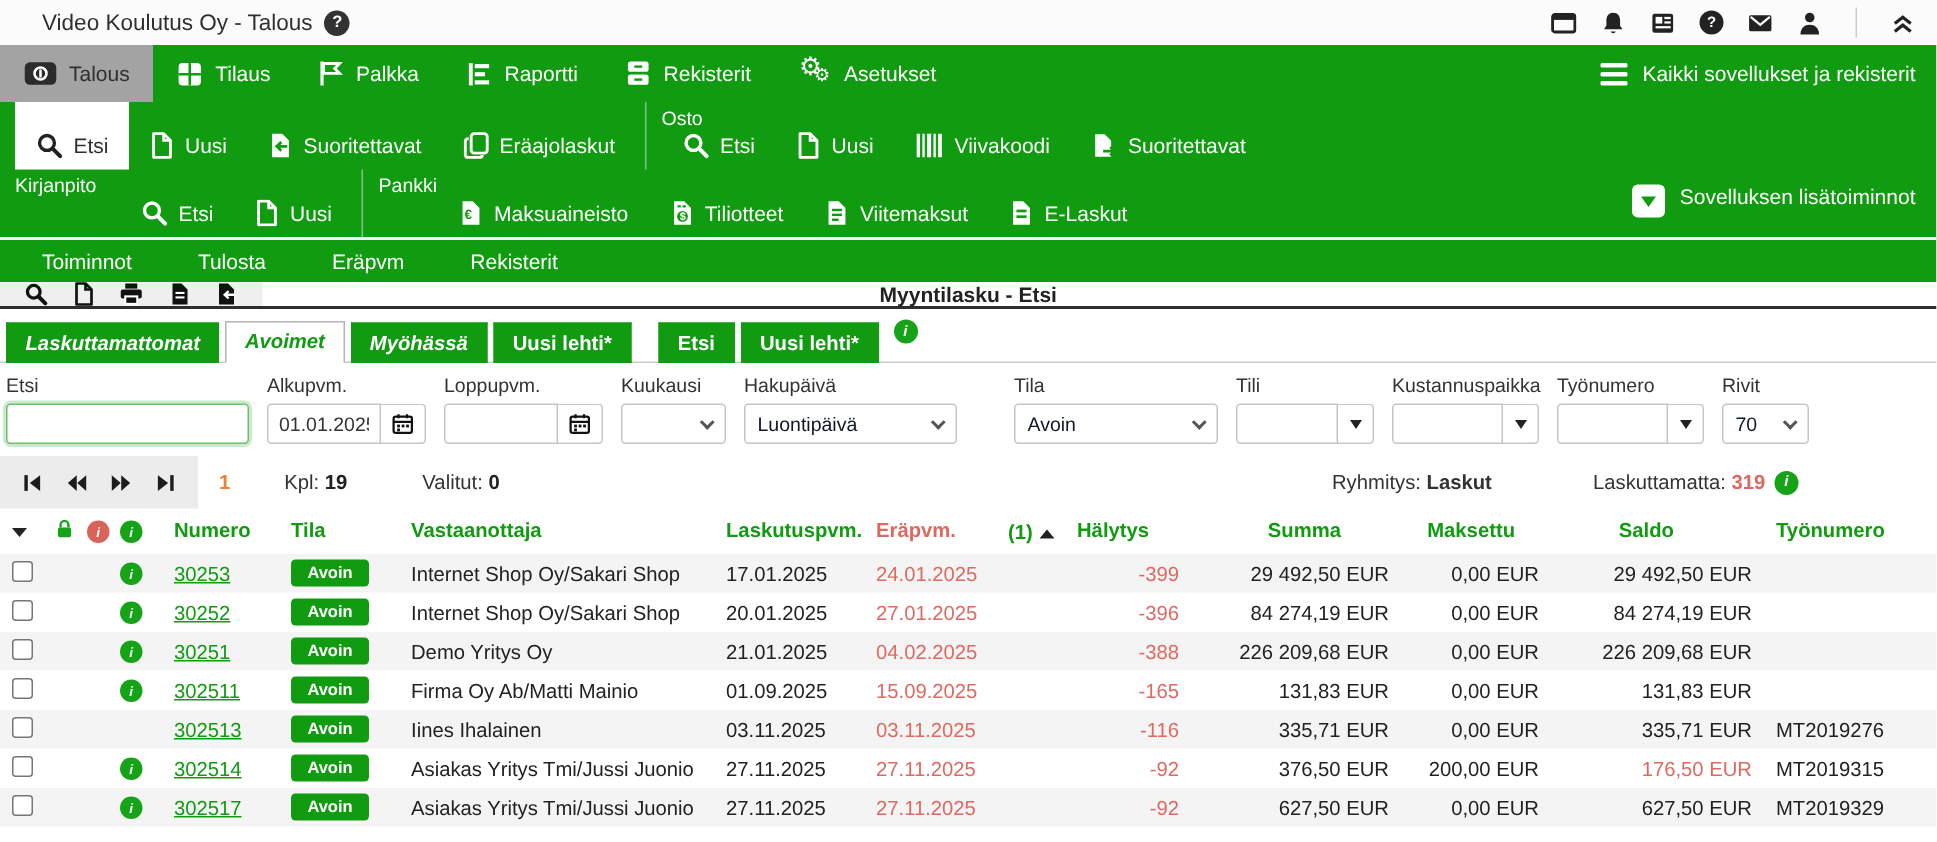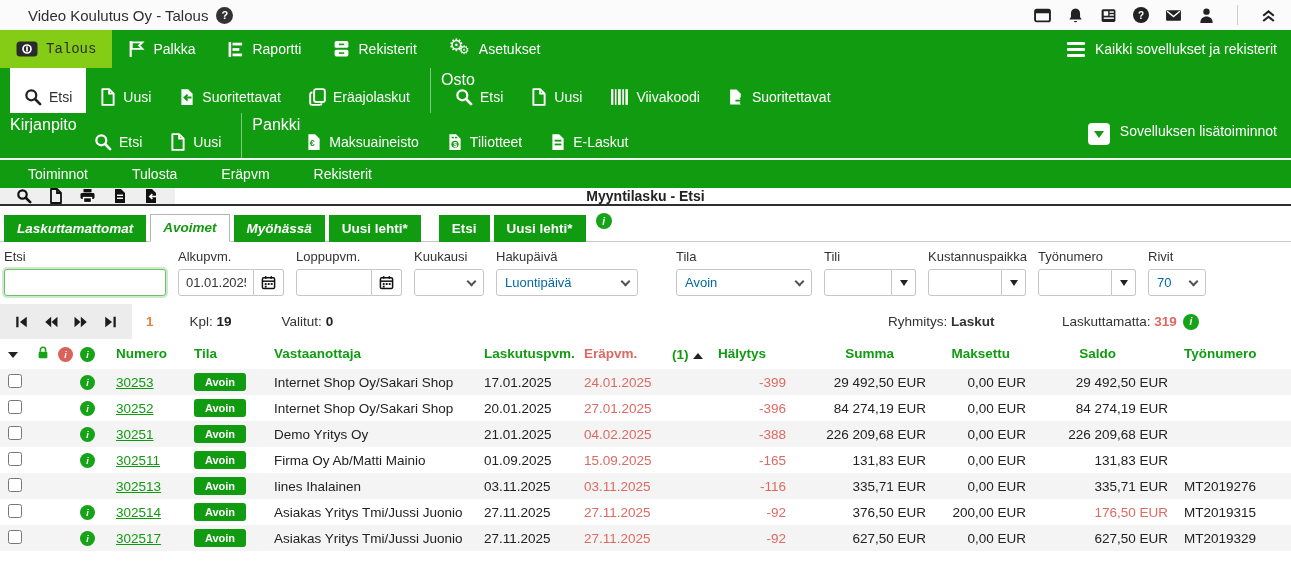--- a/index.html
+++ b/index.html
@@ -29,31 +29,31 @@
   .tb-divider{width:1px;height:20px;background:#ccc;margin:0 6px;}
   .circle-dark{width:16px;height:16px;border-radius:50%;background:#222;color:#fff;display:inline-flex;
     align-items:center;justify-content:center;font-size:10px;font-weight:bold;}
   .circle-dark::after{content:"?";}
 
   
   .nav{background:var(--green);color:#fff;}
   .nav-row1{height:38px;display:flex;align-items:stretch;}
   .brand{color:#0b0b0b;font-weight:bold;font-size:21px;letter-spacing:-0.5px;padding:3px 16px 0 6px;cursor:pointer;}
   .app-tab{display:flex;align-items:center;gap:8px;padding:0 16px;font-size:14px;cursor:pointer;white-space:nowrap;}
-  .app-tab.active{background:#84cc16;color:#2f2f2f;font-family:Liberation Mono, monospace;}
+  .app-tab.active{background:#a3a3a3;color:#2f2f2f;}
   .nav-spacer{flex:1;}
   .all-apps{display:flex;align-items:center;gap:10px;padding:0 14px;font-size:14px;cursor:pointer;}
   .hamburger{display:inline-flex;flex-direction:column;gap:3px;}
   .hamburger i{display:block;width:18px;height:3px;background:#fff;border-radius:1px;}
 
   .nav-row2{height:45px;display:flex;}
   .nav-row3{height:47px;display:flex;border-bottom:2px solid #f2f2f2;}
   .group{position:relative;display:flex;align-items:center;padding:12px 6px 0 10px;}
   .group + .group{border-left:1px solid rgba(255,255,255,.45);}
-  .group-label{position:absolute;top:3px;left:10px;font-size:16px;}
+  .group-label{position:absolute;top:3px;left:10px;font-size:13px;}
   .nav-item{display:flex;align-items:center;gap:7px;padding:4px 14px;font-size:14px;cursor:pointer;white-space:nowrap;}
   .nav-item.active-white{background:#fff;color:#2f2f2f;height:45px;margin-top:-12px;padding-top:16px;}
   .extra-actions{margin-left:auto;display:flex;align-items:flex-start;gap:10px;padding:10px 14px 0 0;font-size:14px;cursor:pointer;}
   .sq-dd{width:22px;height:22px;background:#fff;border-radius:4px;display:inline-flex;align-items:center;justify-content:center;}
   .sq-dd i{width:0;height:0;border-left:5px solid transparent;border-right:5px solid transparent;border-top:7px solid var(--green);display:block;}
 
   
   .menubar{height:28px;background:var(--green);display:flex;align-items:center;gap:44px;padding-left:28px;color:#fff;font-size:14px;}
   .menubar span{cursor:pointer;}
 
@@ -80,21 +80,21 @@
   .filterrow{display:flex;gap:12px;padding:7px 4px 8px 4px;align-items:flex-start;}
   .field{display:flex;flex-direction:column;gap:5px;}
   .field label{font-size:13px;color:#333;}
   .tinput{height:27px;border:1px solid #c6c6c6;border-radius:3px;padding:0 7px;font-size:13px;font-family:inherit;color:#333;outline:none;background:#fff;}
   .tinput.focus{border:1px solid #6fbf6f;box-shadow:0 0 0 2px rgba(60,170,60,.25);}
   .dategrp{display:flex;}
   .dategrp .tinput{width:76px;border-radius:3px 0 0 3px;}
   .cal-btn{width:30px;height:27px;border:1px solid #c6c6c6;border-left:none;border-radius:0 3px 3px 0;background:#fff;
     display:inline-flex;align-items:center;justify-content:center;color:#111;cursor:pointer;}
   .selectbox{height:27px;border:1px solid #c6c6c6;border-radius:3px;background:#fff;display:flex;align-items:center;
-    justify-content:space-between;padding:0 8px;font-size:13px;color:#0369a1;cursor:pointer;}
+    justify-content:space-between;padding:0 8px;font-size:13px;color:#0f172a;cursor:pointer;}
   .chev{width:7px;height:7px;border-right:2px solid #555;border-bottom:2px solid #555;transform:rotate(45deg);margin-top:-3px;flex:none;}
   .combo{display:flex;}
   .combo .cinput{flex:1;height:27px;border:1px solid #c6c6c6;border-radius:3px 0 0 3px;background:#fff;}
   .combo .cbtn{width:24px;height:27px;border:1px solid #c6c6c6;border-left:none;border-radius:0 3px 3px 0;background:#fff;
     display:inline-flex;align-items:center;justify-content:center;cursor:pointer;}
   .tri-dn{width:0;height:0;border-left:4.5px solid transparent;border-right:4.5px solid transparent;border-top:6px solid #222;}
 
   
   .statusbar{height:35px;display:flex;align-items:center;position:relative;font-size:13.5px;color:#333;}
   .pager{background:#ececec;height:100%;display:flex;align-items:center;gap:14px;padding:0 14px;}
@@ -188,20 +188,30 @@
         <svg width="22" height="16" viewBox="0 0 22 16">
             <rect x="0.5" y="0.5" width="21" height="15" rx="3.5" fill="#2b2b2b"></rect>
             <circle cx="11" cy="8" r="4" fill="none" stroke="#fff" stroke-width="1.7"></circle>
             <line x1="11" y1="5.4" x2="11" y2="10.6" stroke="#fff" stroke-width="1.7"></line>
           </svg>
       </span>
       <span>Talous</span>
     </div>
     <div class="app-tab">
       <span>
+        <svg width="17" height="17" viewBox="0 0 16 16">
+            <rect x="1" y="1" width="14" height="14" rx="2.5" fill="#fff"></rect>
+            <rect x="7.2" y="1" width="1.6" height="14" fill="#119b11"></rect>
+            <rect x="1" y="7.2" width="14" height="1.6" fill="#119b11"></rect>
+          </svg>
+      </span>
+      <span>Tilaus</span>
+    </div>
+    <div class="app-tab">
+      <span>
         <svg width="17" height="18" viewBox="0 0 16 17">
             <path d="M2.5 1v15" stroke="#fff" stroke-width="2"></path>
             <path d="M3.5 2.2h10l-3 3.1 3 3.1h-10z" fill="none" stroke="#fff" stroke-width="1.8"></path>
           </svg>
       </span>
       <span>Palkka</span>
     </div>
     <div class="app-tab">
       <span>
         <svg width="17" height="17" viewBox="0 0 16 16">
@@ -366,20 +376,31 @@
         <span>
           <svg width="16" height="18" viewBox="0 0 14 16">
               <path d="M2 1h6l4 4v10H2z" fill="#fff"></path>
               <rect x="4" y="3.4" width="2" height="1.3" fill="#119b11"></rect>
               <rect x="7" y="3.4" width="2" height="1.3" fill="#119b11"></rect>
               <circle cx="7" cy="10" r="3.2" fill="#119b11"></circle>
               <text x="5.4" y="12.4" font-size="6.5" font-weight="bold" fill="#fff">$</text>
             </svg>
         </span>
         <span>Tiliotteet</span>
+      </div>
+      <div class="nav-item">
+        <span>
+          <svg width="16" height="18" viewBox="0 0 14 16">
+              <path d="M2 1h6l4 4v10H2z" fill="#fff"></path>
+              <rect x="4" y="5.5" width="6" height="1.4" fill="#119b11"></rect>
+              <rect x="4" y="8.4" width="6" height="1.4" fill="#119b11"></rect>
+              <rect x="4" y="11.3" width="4" height="1.4" fill="#119b11"></rect>
+            </svg>
+        </span>
+        <span>Viitemaksut</span>
       </div>
       <div class="nav-item">
         <span>
           <svg width="16" height="18" viewBox="0 0 14 16">
               <path d="M2 1h6l4 4v10H2z" fill="#fff"></path>
               <rect x="4" y="6" width="6" height="1.6" fill="#119b11"></rect>
               <rect x="4" y="9.4" width="6" height="1.6" fill="#119b11"></rect>
             </svg>
         </span>
         <span>E-Laskut</span>

